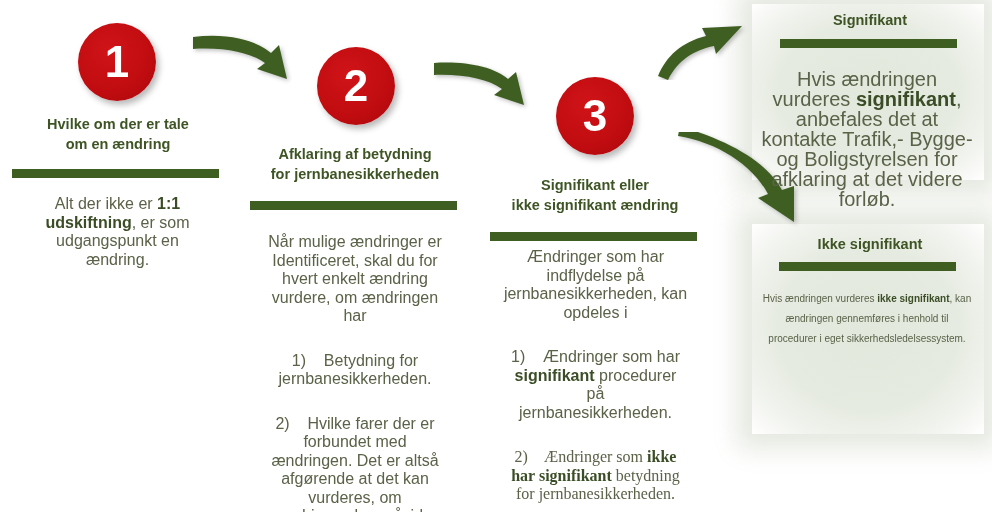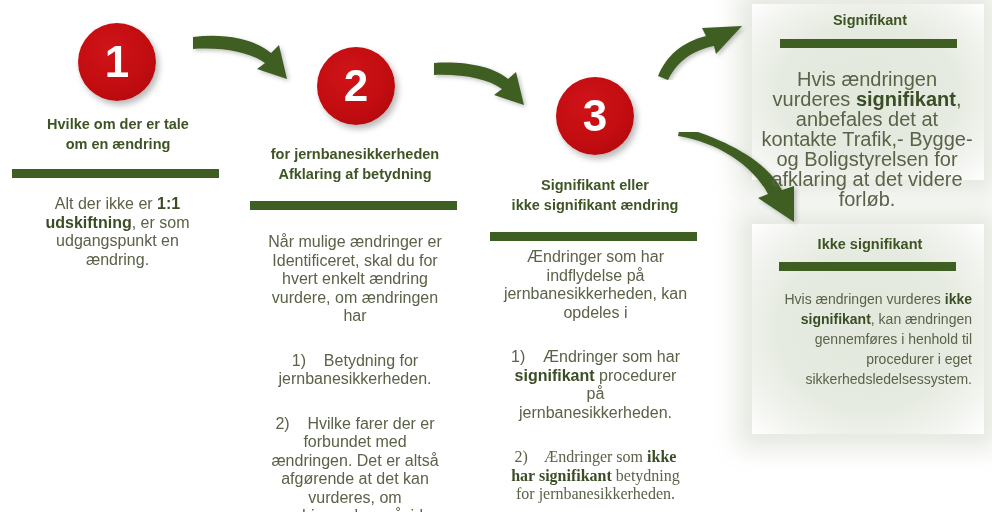--- a/index.html
+++ b/index.html
@@ -56,22 +56,22 @@
   <span class="item">Hvilke om der er tale</span>
   <span class="item">om en ændring</span>
 </div>
 <div class="bar" style="left:12px; top:169px; width:207px;"></div>
 <div class="body" style="left:40px; top:195px; width:155px;">
   <span>Alt der ikke er </span><b>1:1 udskiftning</b><span>, er som udgangspunkt en ændring.</span>
 </div>
 
 <div class="circle" style="left:317px; top:47px;">2</div>
 <div class="title" style="left:250px; top:144px; width:210px;">
+  <span class="item">Afklaring af betydning</span>
   <span class="item">for jernbanesikkerheden</span>
-  <span class="item">Afklaring af betydning</span>
 </div>
 <div class="bar" style="left:250px; top:201px; width:207px;"></div>
 <div class="body" style="left:255px; top:229px; width:200px;">
   <p>Når mulige ændringer er Identificeret, skal du for hvert enkelt ændring vurdere, om ændringen har</p>
   <div class="gap"></div>
   <p style="padding:0 18px;"><span>1)</span>&nbsp;&nbsp;&nbsp;&nbsp;<span>Betydning for jernbanesikkerheden.</span></p>
   <div class="gap"></div>
   <p style="padding:0 10px;"><span>2)</span>&nbsp;&nbsp;&nbsp;&nbsp;<span>Hvilke farer der er forbundet med ændringen. Det er altså  afgørende at det kan vurderes, om ændringen kan påvirke jernbanesikkerheden.</span></p>
 </div>
 
@@ -90,15 +90,15 @@
 </div>
 
 <div class="title" style="left:770px; top:10px; width:200px;">Signifikant</div>
 <div class="bar" style="left:780px; top:39px; width:177px;"></div>
 <div class="body" style="left:757px; top:69px; width:220px; font-size:20px; line-height:20px;">
   <span>Hvis ændringen vurderes </span><b>signifikant</b><span>, anbefales det at kontakte Trafik,- Bygge- og Boligstyrelsen for afklaring at det videre forløb.</span>
 </div>
 
 <div class="title" style="left:770px; top:234px; width:200px;">Ikke signifikant</div>
 <div class="bar" style="left:779px; top:262px; width:177px;"></div>
-<div class="body" style="left:762px; top:289px; width:210px; font-size:14px; line-height:20px;text-align:right;">
+<div class="body" style="left:762px; top:289px; width:210px; font-size:10px; line-height:20px;">
   <span>Hvis ændringen vurderes </span><b>ikke signifikant</b><span>, kan ændringen gennemføres i henhold til procedurer i eget sikkerhedsledelsessystem.</span>
 </div>
 
 </body></html>

